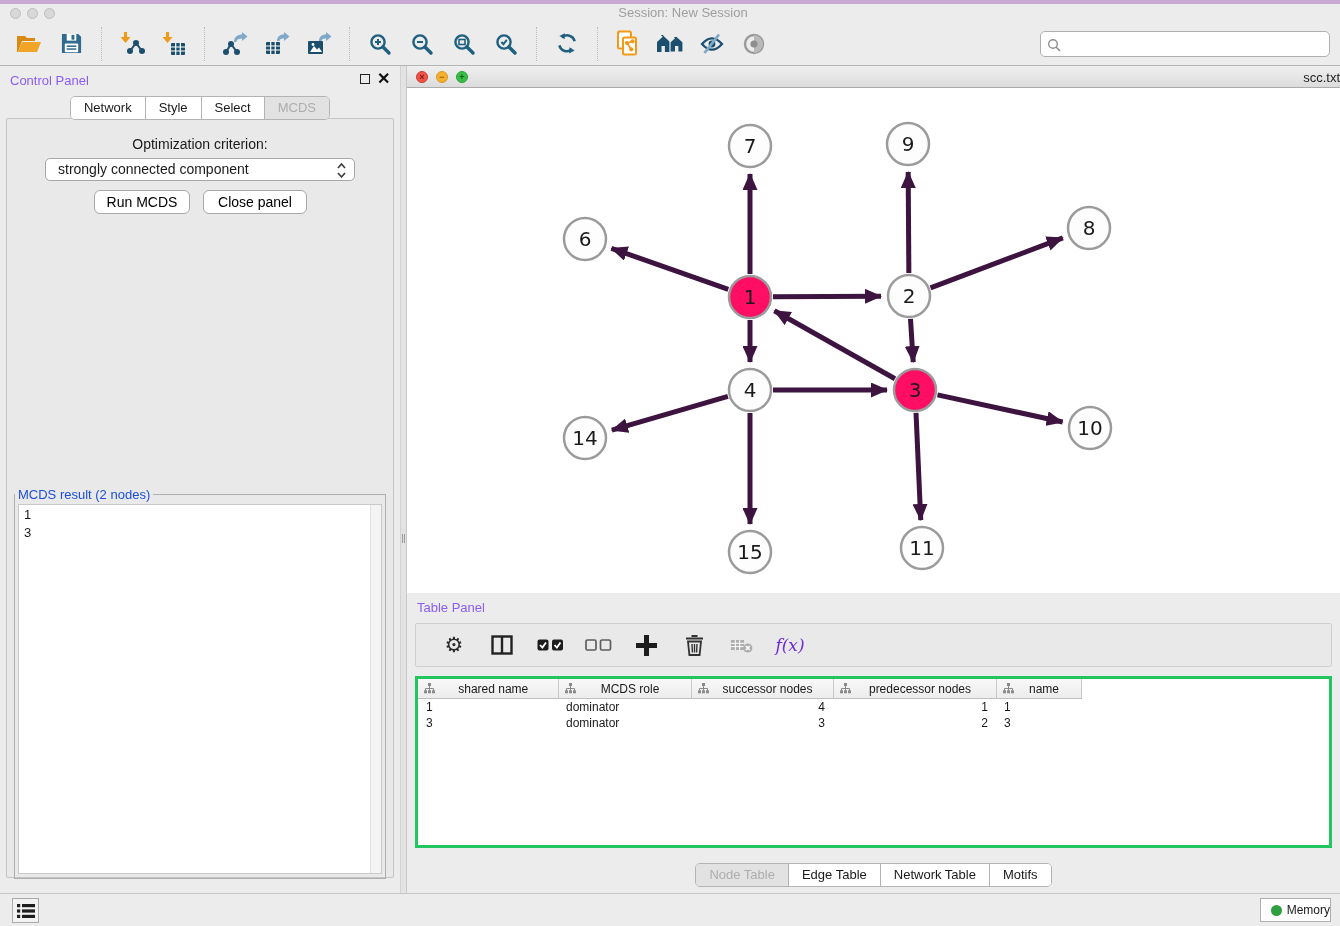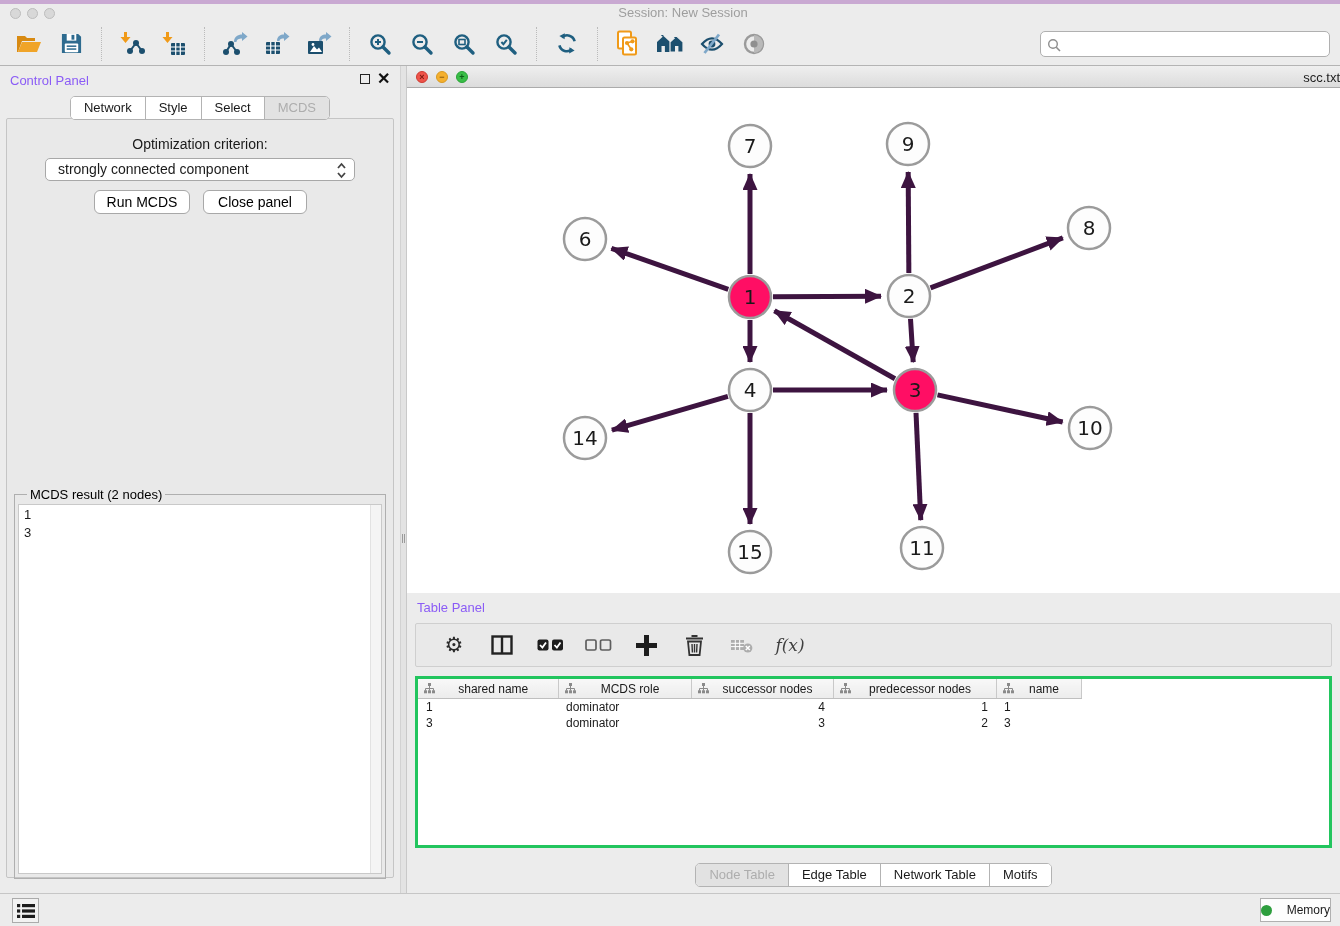--- a/index.html
+++ b/index.html
@@ -38,21 +38,21 @@
   .segs { display:inline-flex; border:1px solid #B3B3B3; border-radius:5px; overflow:hidden; background:#fff; }
   .seg { padding:3px 13px; font-size:13px; color:#1a1a1a; background:#fff; border-right:1px solid #B3B3B3; line-height:16px; white-space:nowrap; }
   .seg:last-child { border-right:none; }
   .seg-active { background:#E2E2E2; color:#ADADAD; }
   .cp-box { position:absolute; left:6px; top:52px; width:388px; height:760px; background:#E9E9E9; border:1px solid #C5C5C5; border-radius:2px; }
   .opt-label { position:absolute; left:0; top:70px; width:100%; text-align:center; font-size:14px; }
   .dropdown { position:absolute; left:45px; top:92px; width:310px; height:23px; background:#fff; border:1px solid #A8A8A8; border-radius:5px; font-size:14px; line-height:21px; padding-left:12px; }
   .dropdown svg { position:absolute; right:7px; top:3px; }
   .cp-btn { position:absolute; top:124px; height:24px; background:#fff; border:1px solid #A8A8A8; border-radius:6px; font-size:14px; text-align:center; line-height:22px; }
   .result-fieldset { position:absolute; left:14px; top:421px; width:372px; height:392px; border:1px solid #AFAFAF; }
-  .result-fieldset legend { font-size:13px; padding:0 3px; margin-left:12px; color:#000000; }
+  .result-fieldset legend { font-size:13px; padding:0 3px; margin-left:0; color:#1d4ed8; }
   .result-inner { position:absolute; left:3px; top:2px; right:3px; bottom:4px; background:#fff; border:1px solid #C9C9C9; overflow:hidden; }
   .result-line { font-size:13px; line-height:17px; padding-left:5px; padding-top:1px; }
   .result-scroll { position:absolute; right:0; top:0; bottom:0; width:11px; background:#F4F4F4; border-left:1px solid #E2E2E2; }
   
   .v-splitter { position:absolute; left:400px; top:66px; width:7px; height:827px; background:#E3E3E3; border-left:1px solid #D2D2D2; border-right:1px solid #C9C9C9; }
   .v-splitter .grip { position:absolute; left:1px; top:468px; width:3px; height:9px; border-left:1px solid #9a9a9a; border-right:1px solid #9a9a9a; }
   .h-grip { position:absolute; left:852px; top:588px; width:18px; height:6px; background:#D9D9D9; border:1px solid #BDBDBD; border-radius:2px; }
   
   .network-window { position:absolute; left:407px; top:66px; width:933px; height:527px; }
   .net-titlebar { position:absolute; left:0; top:0; width:100%; height:22px; background:linear-gradient(#EFEFEF,#DCDCDC); border-bottom:1px solid #ABABAB; }
@@ -62,35 +62,35 @@
   .tl-yellow { left:29px; background:#F5B02E; border:1px solid #D89A22; color:#895B12; }
   .tl-green { left:49px; background:#39BE47; border:1px solid #2AA338; color:#0E5E18; }
   .net-canvas { position:absolute; left:0; top:22px; width:933px; height:505px; background:#fff; }
   .net-canvas svg text { font-family:"DejaVu Sans", sans-serif; }
   
   .table-panel { position:absolute; left:407px; top:593px; width:933px; height:297px; background:#ECECEC; }
   .tp-header { position:relative; height:28px; }
   .tp-toolbar { position:absolute; left:8px; top:30px; width:917px; height:44px; background:#E9E9E9; border:1px solid #CFCFCF; border-radius:2px; display:flex; align-items:center; padding-left:14px; }
   .tp-toolbar .tbtn { margin:0 9px; }
   .gear-glyph { font-size:21px; color:#2b2b2b; line-height:22px; }
-  .fx { font-family:"DejaVu Serif", serif; font-style:italic; font-size:17px; color:#404040; }
+  .fx { font-family:"DejaVu Serif", serif; font-style:italic; font-size:17px; color:#6d28d9; }
   .table-wrap { position:absolute; left:8px; top:83px; width:917px; height:172px; background:#fff; border:3px solid #22c55e; overflow:hidden; }
   table.datatable { border-collapse:collapse; table-layout:fixed; width:663px; }
   table.datatable th { height:19px; background:linear-gradient(#F8F8F8,#ECECEC); border-right:1px solid #C9C9C9; border-bottom:1px solid #BFBFBF; font-size:12px; font-weight:normal; }
   .th { display:flex; align-items:center; height:19px; }
   .th svg { margin:0 2px 0 6px; flex:0 0 auto; }
   .th span { flex:1; text-align:center; padding-right:8px; white-space:nowrap; overflow:hidden; }
   table.datatable td { height:16px; font-size:12px; padding:0 8px; white-space:nowrap; }
   td.c0, td.c1, td.c4 { text-align:left; }
   td.c2, td.c3 { text-align:right; padding-right:14px; }
   .tp-tabs { position:absolute; left:0; top:270px; width:100%; display:flex; justify-content:center; }
   
   .statusbar { position:absolute; left:0; top:893px; width:1340px; height:33px; background:#ECECEC; border-top:1px solid #C6C6C6; }
   .list-btn { position:absolute; left:12px; top:4px; width:27px; height:25px; background:#F2F2F2; border:1px solid #ABABAB; display:flex; align-items:center; justify-content:center; }
-  .memory-btn { position:absolute; right:9px; top:4px; width:71px; height:24px; background:#FDFDFD; border:1px solid #B0B0B0; border-radius:0; display:flex; align-items:center; justify-content:space-between; gap:5px; font-size:12px; }
+  .memory-btn { position:absolute; right:9px; top:4px; width:71px; height:24px; background:#FDFDFD; border:1px solid #B0B0B0; border-radius:0; display:flex; align-items:center; justify-content:flex-end; gap:5px; font-size:12px; }
   .memory-dot { width:11px; height:11px; border-radius:50%; }
 </style>
 </head>
 <body>
 
 <div id="app">
 
   <div class="titlebar">
     <div class="purple-strip"></div>
     <div class="traffic t-inactive" style="left:10px"></div>

